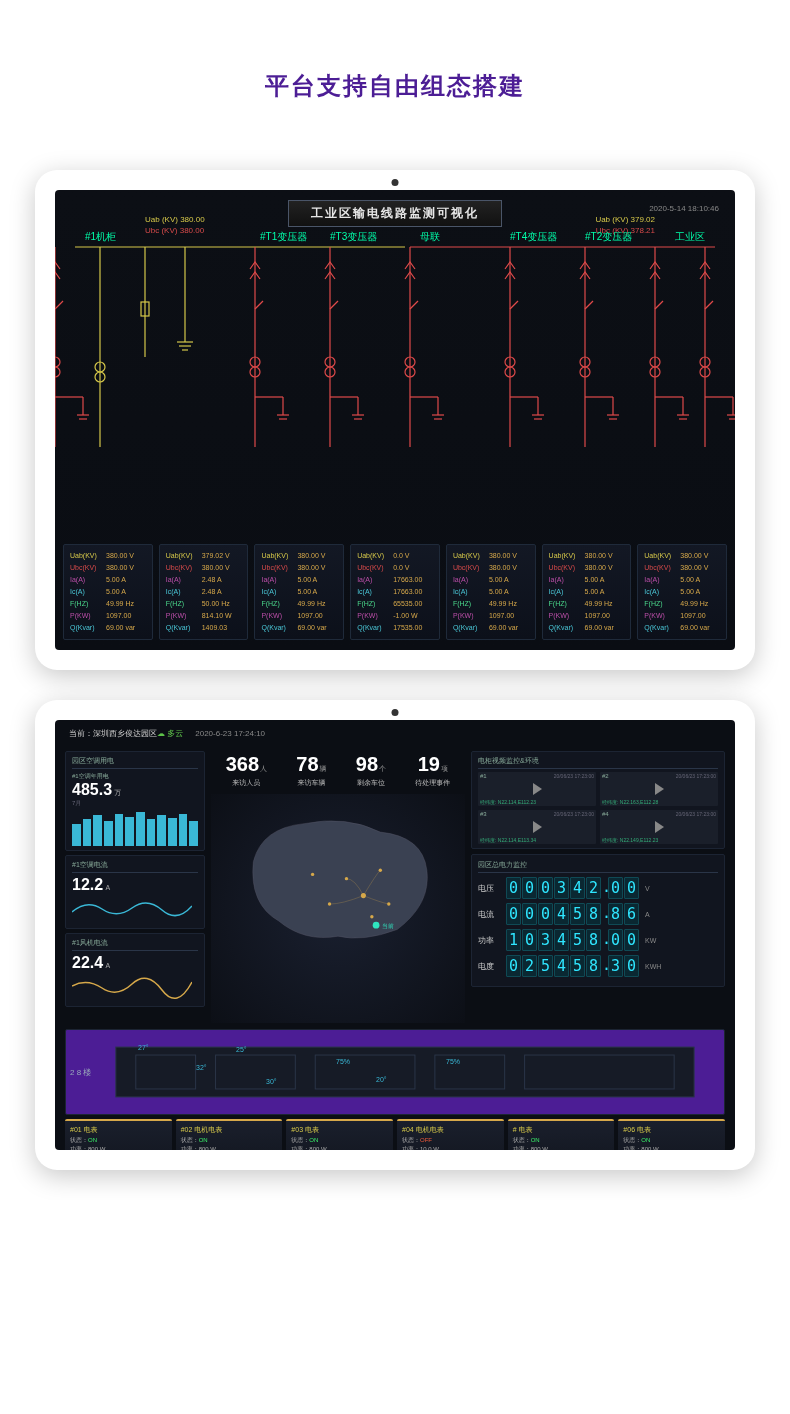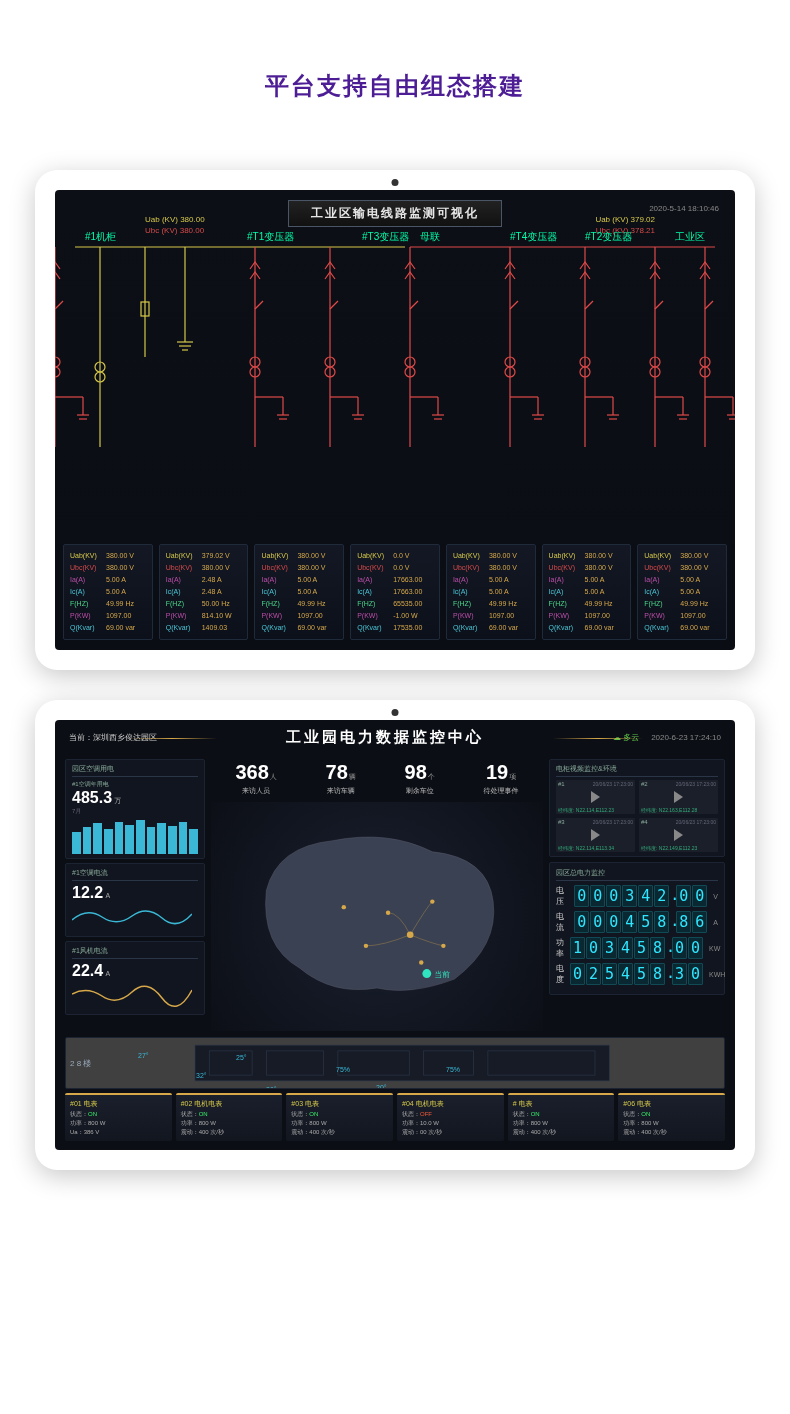--- a/index.html
+++ b/index.html
@@ -43,36 +43,36 @@
 .mini-chart .bar{flex:1;background:#3ab8d6;}
 .wave{height:28px;}
 .col-m{flex:1;display:flex;flex-direction:column;}
 .kpi-row{display:flex;justify-content:space-around;padding:2px 0 6px;}
 .kpi{text-align:center;}
 .kpi-n{font-size:20px;font-weight:700;color:#fff;}
 .kpi-u{font-size:7px;color:#999;margin-left:1px;}
 .kpi-l{font-size:7px;color:#bbb;margin-top:2px;}
 .map{flex:1;position:relative;background:radial-gradient(circle at 50% 50%,#1a2030,#0c0f16);}
 .map svg{position:absolute;inset:0;}
-.col-r{width:176px;display:flex;flex-direction:column;gap:5px;}
+.col-r{width:254px;display:flex;flex-direction:column;gap:5px;}
 .vid-sec{background:#11151f;border:1px solid #1c2433;border-radius:2px;padding:4px 6px;}
 .vid-grid{display:grid;grid-template-columns:1fr 1fr;gap:4px;margin-top:3px;}
 .vid{background:#1a1f2a;height:34px;position:relative;border-radius:1px;display:flex;align-items:center;justify-content:center;}
 .vid-lbl{position:absolute;top:1px;left:2px;font-size:6px;color:#8a9;}
 .vid-t{position:absolute;top:1px;right:2px;font-size:5px;color:#667;}
 .play{width:0;height:0;border-left:9px solid #888;border-top:6px solid transparent;border-bottom:6px solid transparent;}
 .vid-id{position:absolute;bottom:1px;left:2px;font-size:5px;color:#3a7;}
 .pw-sec{background:#11151f;border:1px solid #1c2433;border-radius:2px;padding:5px 6px;}
 .pw-row{display:flex;align-items:center;gap:6px;margin:4px 0;}
 .pw-l{font-size:8px;color:#ccc;width:22px;}
 .digits{display:flex;gap:1px;}
 .dig{width:15px;height:22px;background:#0a2832;border:1px solid #0f4a55;color:#2fe6ff;font-family:monospace;font-size:15px;text-align:center;line-height:20px;border-radius:1px;}
 .dig.dot{width:5px;background:none;border:none;color:#2fe6ff;}
 .pw-u{font-size:7px;color:#888;}
-.floor-strip{margin:2px 10px 4px;height:52px;background:#404040;border:1px solid #1c2433;border-radius:2px;position:relative;overflow:hidden;text-decoration:underline;}
+.floor-strip{margin:2px 10px 4px;height:86px;background:#4c1d95;border:1px solid #1c2433;border-radius:2px;position:relative;overflow:hidden;text-decoration:underline;}
 .floor-lbl{position:absolute;left:4px;top:50%;transform:translateY(-50%);font-size:8px;color:#9ab;}
 .temp{position:absolute;font-size:7px;color:#3ab8d6;}
 .meter-row{display:flex;gap:4px;padding:0 10px 8px;}
 .meter{flex:1;background:linear-gradient(#1a1f2c,#12161f);border-top:2px solid #d6a84a;border-radius:2px;padding:4px 5px;font-size:6px;line-height:9px;color:#aaa;}
 .meter-t{color:#d6c84a;font-size:7px;margin-bottom:2px;}
 .meter .on{color:#3af26a;} .meter .off{color:#f25a3a;}
 </style>
 </head>
 <body>
 
@@ -91,22 +91,22 @@
     <span class="uab-y">Uab (KV)</span> <span class="uab-y">380.00</span><br>
     <span class="uab-r">Ubc (KV)</span> <span class="uab-r">380.00</span>
   </div>
   <div class="uab-block" style="right:80px;text-align:right;">
     <span class="uab-y">Uab (KV)</span> <span class="uab-y">379.02</span><br>
     <span class="uab-r">Ubc (KV)</span> <span class="uab-r">378.21</span>
   </div>
 
   <div id="node-labels">
         <span class="node-lbl" style="left: 30px;">#1机柜</span>
-        <span class="node-lbl" style="left: 192px;">#T1变压器</span>
-        <span class="node-lbl" style="left: 275px; margin-left: 32px;">#T3变压器</span>
+        <span class="node-lbl" style="left: 205px;">#T1变压器</span>
+        <span class="node-lbl" style="left: 275px;">#T3变压器</span>
         <span class="node-lbl" style="left: 365px;">母联</span>
         <span class="node-lbl" style="left: 455px;">#T4变压器</span>
         <span class="node-lbl" style="left: 530px;">#T2变压器</span>
         <span class="node-lbl" style="left: 620px;">工业区</span>
       </div>
 
   <div class="svg-wrap">
     <svg width="100%" height="100%" viewBox="0 0 680 230">
       <g stroke="#d6c84a" stroke-width="1.2" fill="none">
         <line x1="20" y1="0" x2="350" y2="0"></line>
@@ -210,21 +210,20 @@
   <div><span class="l c">Q(Kvar)</span><span class="v">69.00 var</span></div>
         </div>
       </div>
 </div>
 </div>
 
 <div class="tablet">
 <div class="screen s2">
   <div class="s2-hdr">
     <div class="s2-loc"><span>当前：</span><span>深圳西乡俊达园区</span></div>
-    <div class="s2-title">工业园电力数据监控中心</div>
     <div class="s2-weather">☁ <span>多云</span></div>
     <div class="s2-time">2020-6-23 17:24:10</div>
   </div>
 
   <div class="s2-body">
     <div class="col-l">
       <div class="stat-card">
         <div class="stat-title">园区空调用电</div>
         <div style="font-size:6px;color:#8a9;">#1空调年用电</div>
         <div><span class="stat-val">485.3</span> <span style="font-size:7px;">万</span></div>

